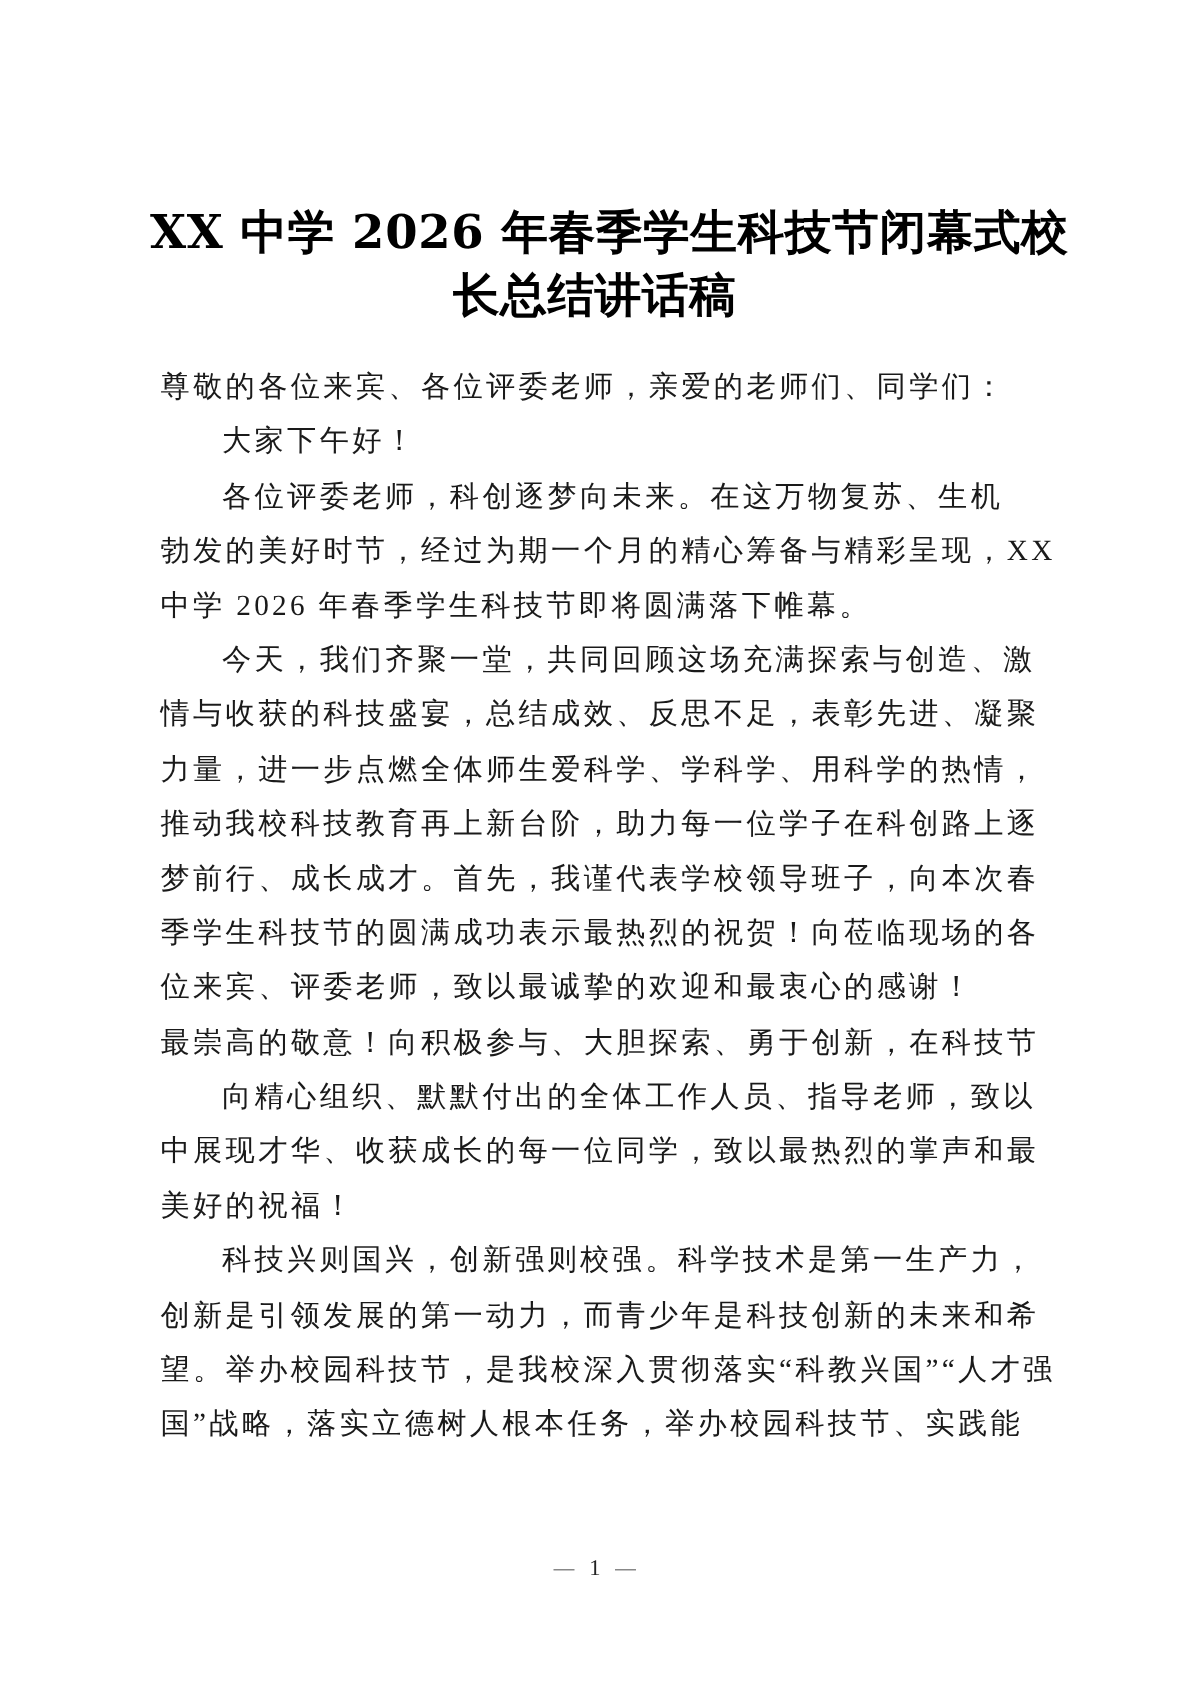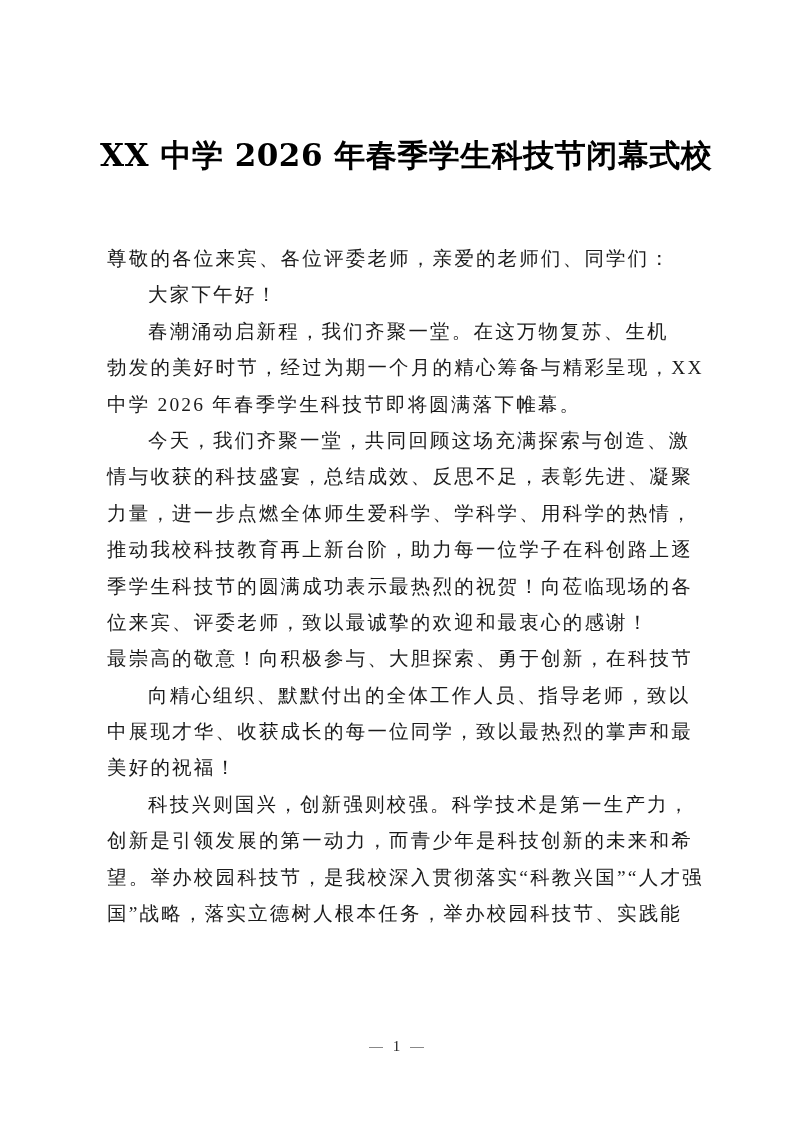--- a/index.html
+++ b/index.html
@@ -71,32 +71,34 @@
       vertical-align: middle;
       margin: 0 6px;
     }
   </style>
 </head>
 <body>
 
 <div class="page">
   <h1 class="title">
     <span class="title-line">XX 中学 2026 年春季学生科技节闭幕式校</span>
+    <span class="title-line">长总结讲话稿</span>
   </h1>
 
   <div class="body" id="body-container">
       <span class="line">尊敬的各位来宾、各位评委老师，亲爱的老师们、同学们：</span>
       <span class="line indent">大家下午好！</span>
-      <span class="line indent">春潮涌动启新程，我们齐聚一堂。在这万物复苏、生机</span>
+      <span class="line indent">各位评委老师，科创逐梦向未来。在这万物复苏、生机</span>
       <span class="line">勃发的美好时节，经过为期一个月的精心筹备与精彩呈现，XX</span>
       <span class="line">中学 2026 年春季学生科技节即将圆满落下帷幕。</span>
       <span class="line indent">今天，我们齐聚一堂，共同回顾这场充满探索与创造、激</span>
       <span class="line">情与收获的科技盛宴，总结成效、反思不足，表彰先进、凝聚</span>
       <span class="line">力量，进一步点燃全体师生爱科学、学科学、用科学的热情，</span>
       <span class="line">推动我校科技教育再上新台阶，助力每一位学子在科创路上逐</span>
+      <span class="line">梦前行、成长成才。首先，我谨代表学校领导班子，向本次春</span>
       <span class="line">季学生科技节的圆满成功表示最热烈的祝贺！向莅临现场的各</span>
       <span class="line">位来宾、评委老师，致以最诚挚的欢迎和最衷心的感谢！</span>
       <span class="line">最崇高的敬意！向积极参与、大胆探索、勇于创新，在科技节</span>
       <span class="line indent">向精心组织、默默付出的全体工作人员、指导老师，致以</span>
       <span class="line">中展现才华、收获成长的每一位同学，致以最热烈的掌声和最</span>
       <span class="line">美好的祝福！</span>
       <span class="line indent">科技兴则国兴，创新强则校强。科学技术是第一生产力，</span>
       <span class="line">创新是引领发展的第一动力，而青少年是科技创新的未来和希</span>
       <span class="line">望。举办校园科技节，是我校深入贯彻落实“科教兴国”“人才强</span>
       <span class="line">国”战略，落实立德树人根本任务，举办校园科技节、实践能</span>

